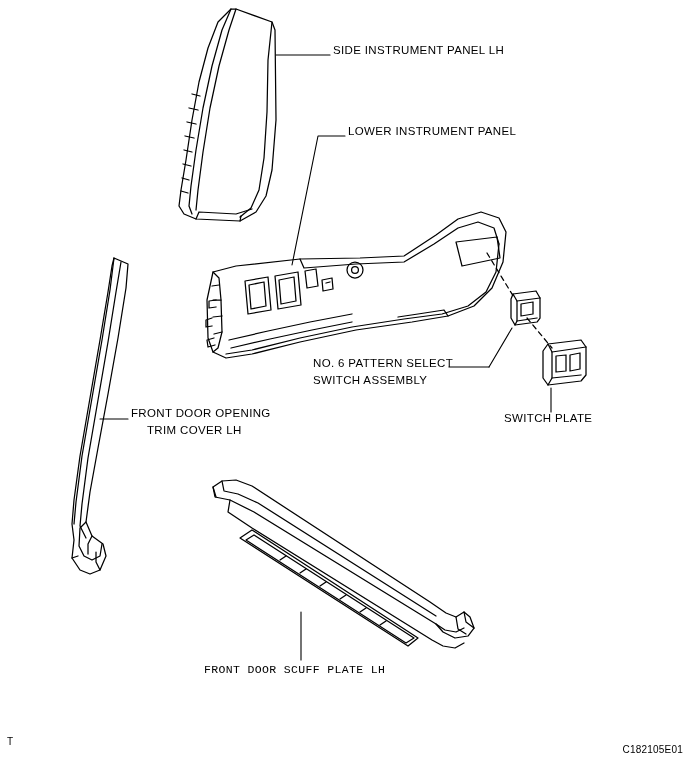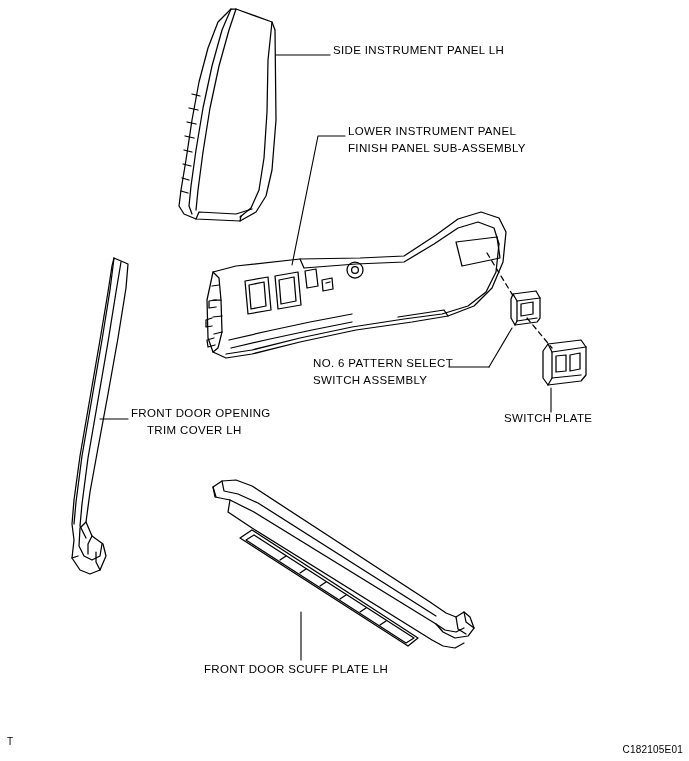--- a/index.html
+++ b/index.html
@@ -198,28 +198,27 @@
 
         <path d="M301,660 L301,612"></path>
       </g>
 
     </g>
   </svg>
 
   <div class="lbl" style="left:348px; top:124px;">LOWER INSTRUMENT PANEL</div>
 
   <div class="lbl" style="left:333px; top:43px;">SIDE INSTRUMENT PANEL LH</div>
-  <div class="lbl" style="left:348px; top:141px;">FINISH PANEL SUB-ASSEMBLY</div>
 
   <div class="lbl" style="left:313px; top:356px;">NO. 6 PATTERN SELECT</div>
   <div class="lbl" style="left:313px; top:373px;text-align:right;">SWITCH ASSEMBLY</div>
 
   <div class="lbl" style="left:504px; top:411px;">SWITCH PLATE</div>
 
   <div class="lbl" style="left:131px; top:406px;">FRONT DOOR OPENING</div>
   <div class="lbl" style="left:131px; top:423px;margin-left:16px;">TRIM COVER LH</div>
 
-  <div class="lbl" style="left:204px; top:662px;">FRONT DOOR SCUFF PLATE LH</div>
+  <div class="lbl" style="left:204px; top:662px;font-family:Liberation Mono, monospace;">FRONT DOOR SCUFF PLATE LH</div>
 
   <div class="corner-t">T</div>
   <div class="corner-code">C182105E01</div>
 
 </div>
 
 </body></html>

